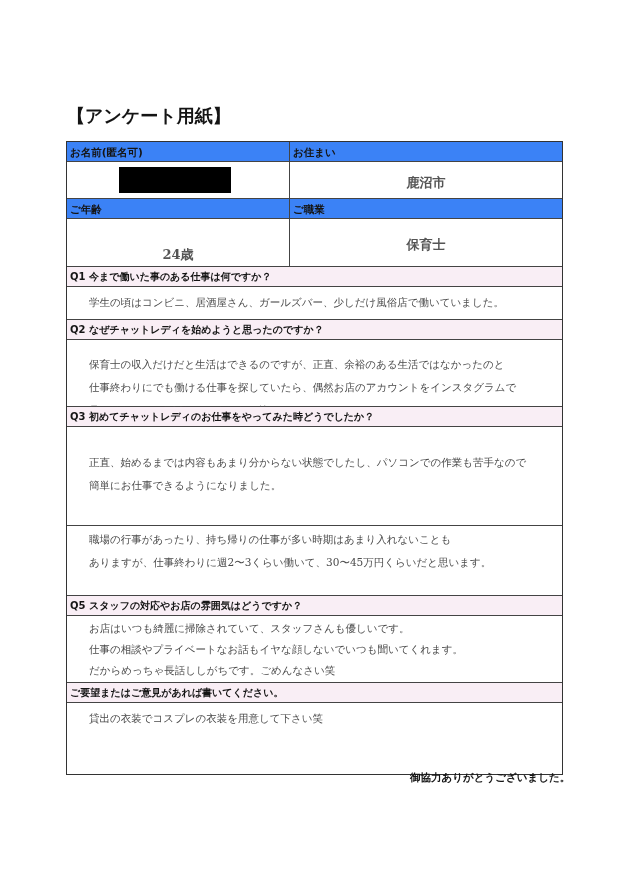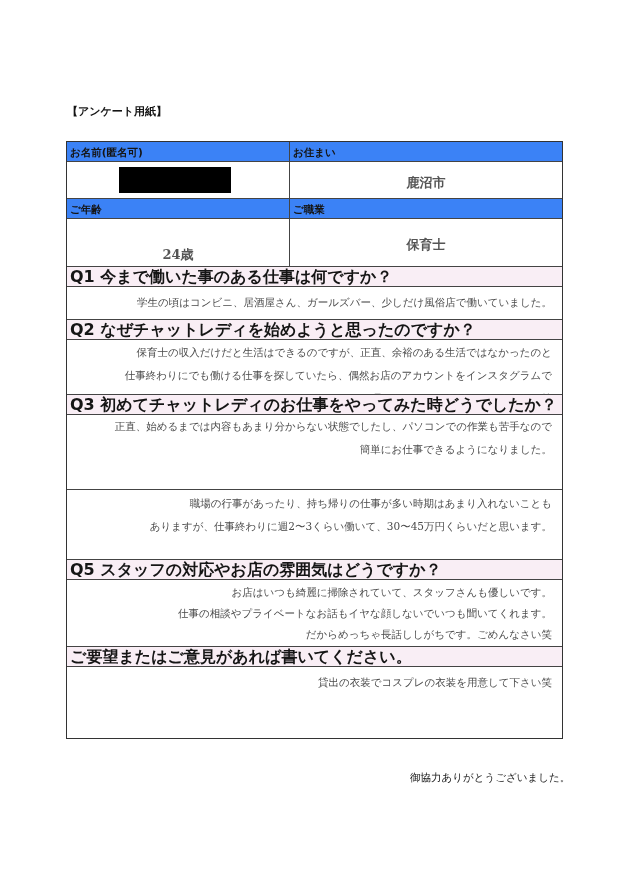--- a/index.html
+++ b/index.html
@@ -6,21 +6,21 @@
     body {
       width: 626px; height: 880px;
       background: #ffffff;
       position: relative;
       font-family: "DejaVu Sans", sans-serif;
       color: #111;
       overflow: hidden;
     }
     .doc-title {
       position: absolute; left: 67px; top: 104px;
-      font-size: 11px; font-weight: bold; letter-spacing: 0px;
+      font-size: 18px; font-weight: bold; letter-spacing: 0px;
       color: #141414;
     }
     .survey-table {
       position: absolute; left: 66px; top: 141px;
       width: 497px;
       border: 1.5px solid #333;
       box-sizing: border-box;
     }
     .row { display: flex; border-bottom: 1px solid #444; box-sizing: border-box; }
     .row:last-child { border-bottom: none; }
@@ -38,38 +38,37 @@
       height: 36px;
       display: flex; align-items: center; justify-content: center;
       font-family: "DejaVu Serif", serif;
       font-size: 13px; color: #555;
     }
     .redacted {
       width: 112px; height: 26px; background: #000; margin-left: -6px;
     }
     .q-hdr {
       background: #f9eef5;
-      font-size: 16px; font-weight: bold;
+      font-size: 10px; font-weight: bold;
       padding: 3px 3px 2px 3px;
       height: 19px; line-height: 14px;
       width: 100%; box-sizing: border-box;
       color: #151515;
     }
     .answer {
       width: 100%; box-sizing: border-box;
       padding: 6px 10px 0 22px;
       font-family: "DejaVu Serif", serif;
       font-size: 10.5px; color: #4a4a4a;
       line-height: 23px;
-      text-align: right;
     }
     .answer .line { display: block; white-space: nowrap; }
     .thanks {
       position: absolute; left: 410px; top: 771px;
-      font-size: 10.5px; font-weight: normal; color: #151515;
+      font-size: 10.5px; font-weight: bold; color: #151515;
     }
   </style>
 </head>
 <body>
 
 <div class="doc-title">【アンケート用紙】</div>
 
 <div class="survey-table">
 
   <div class="row">
@@ -97,32 +96,32 @@
   </div>
   <div class="row" style="height:33px;">
     <div class="answer" style="padding-top:4px;">
       <span class="line">学生の頃はコンビニ、居酒屋さん、ガールズバー、少しだけ風俗店で働いていました。</span>
     </div>
   </div>
 
   <div class="row">
     <div class="q-hdr">Q2 なぜチャットレディを始めようと思ったのですか？</div>
   </div>
-  <div class="row" style="height:55px;">
+  <div class="row" style="height:55px;margin-top:12px;">
     <div class="answer" style="padding-top:1px;">
       <span class="line">保育士の収入だけだと生活はできるのですが、正直、余裕のある生活ではなかったのと</span>
       <span class="line">仕事終わりにでも働ける仕事を探していたら、偶然お店のアカウントをインスタグラムで</span>
       <span class="line">見つけたので、DMしてみました。笑</span>
     </div>
   </div>
 
   <div class="row">
     <div class="q-hdr">Q3 初めてチャットレディのお仕事をやってみた時どうでしたか？</div>
   </div>
-  <div class="row" style="height:75px;">
+  <div class="row" style="height:75px;margin-top:24px;">
     <div class="answer" style="padding-top:0px;">
       <span class="line">正直、始めるまでは内容もあまり分からない状態でしたし、パソコンでの作業も苦手なので</span>
       <span class="line">簡単にお仕事できるようになりました。</span>
     </div>
   </div>
 
   <div class="row" style="height:70px;">
     <div class="answer" style="padding-top:2px;">
       <span class="line">職場の行事があったり、持ち帰りの仕事が多い時期はあまり入れないことも</span>
       <span class="line">ありますが、仕事終わりに週2〜3くらい働いて、30〜45万円くらいだと思います。</span>

